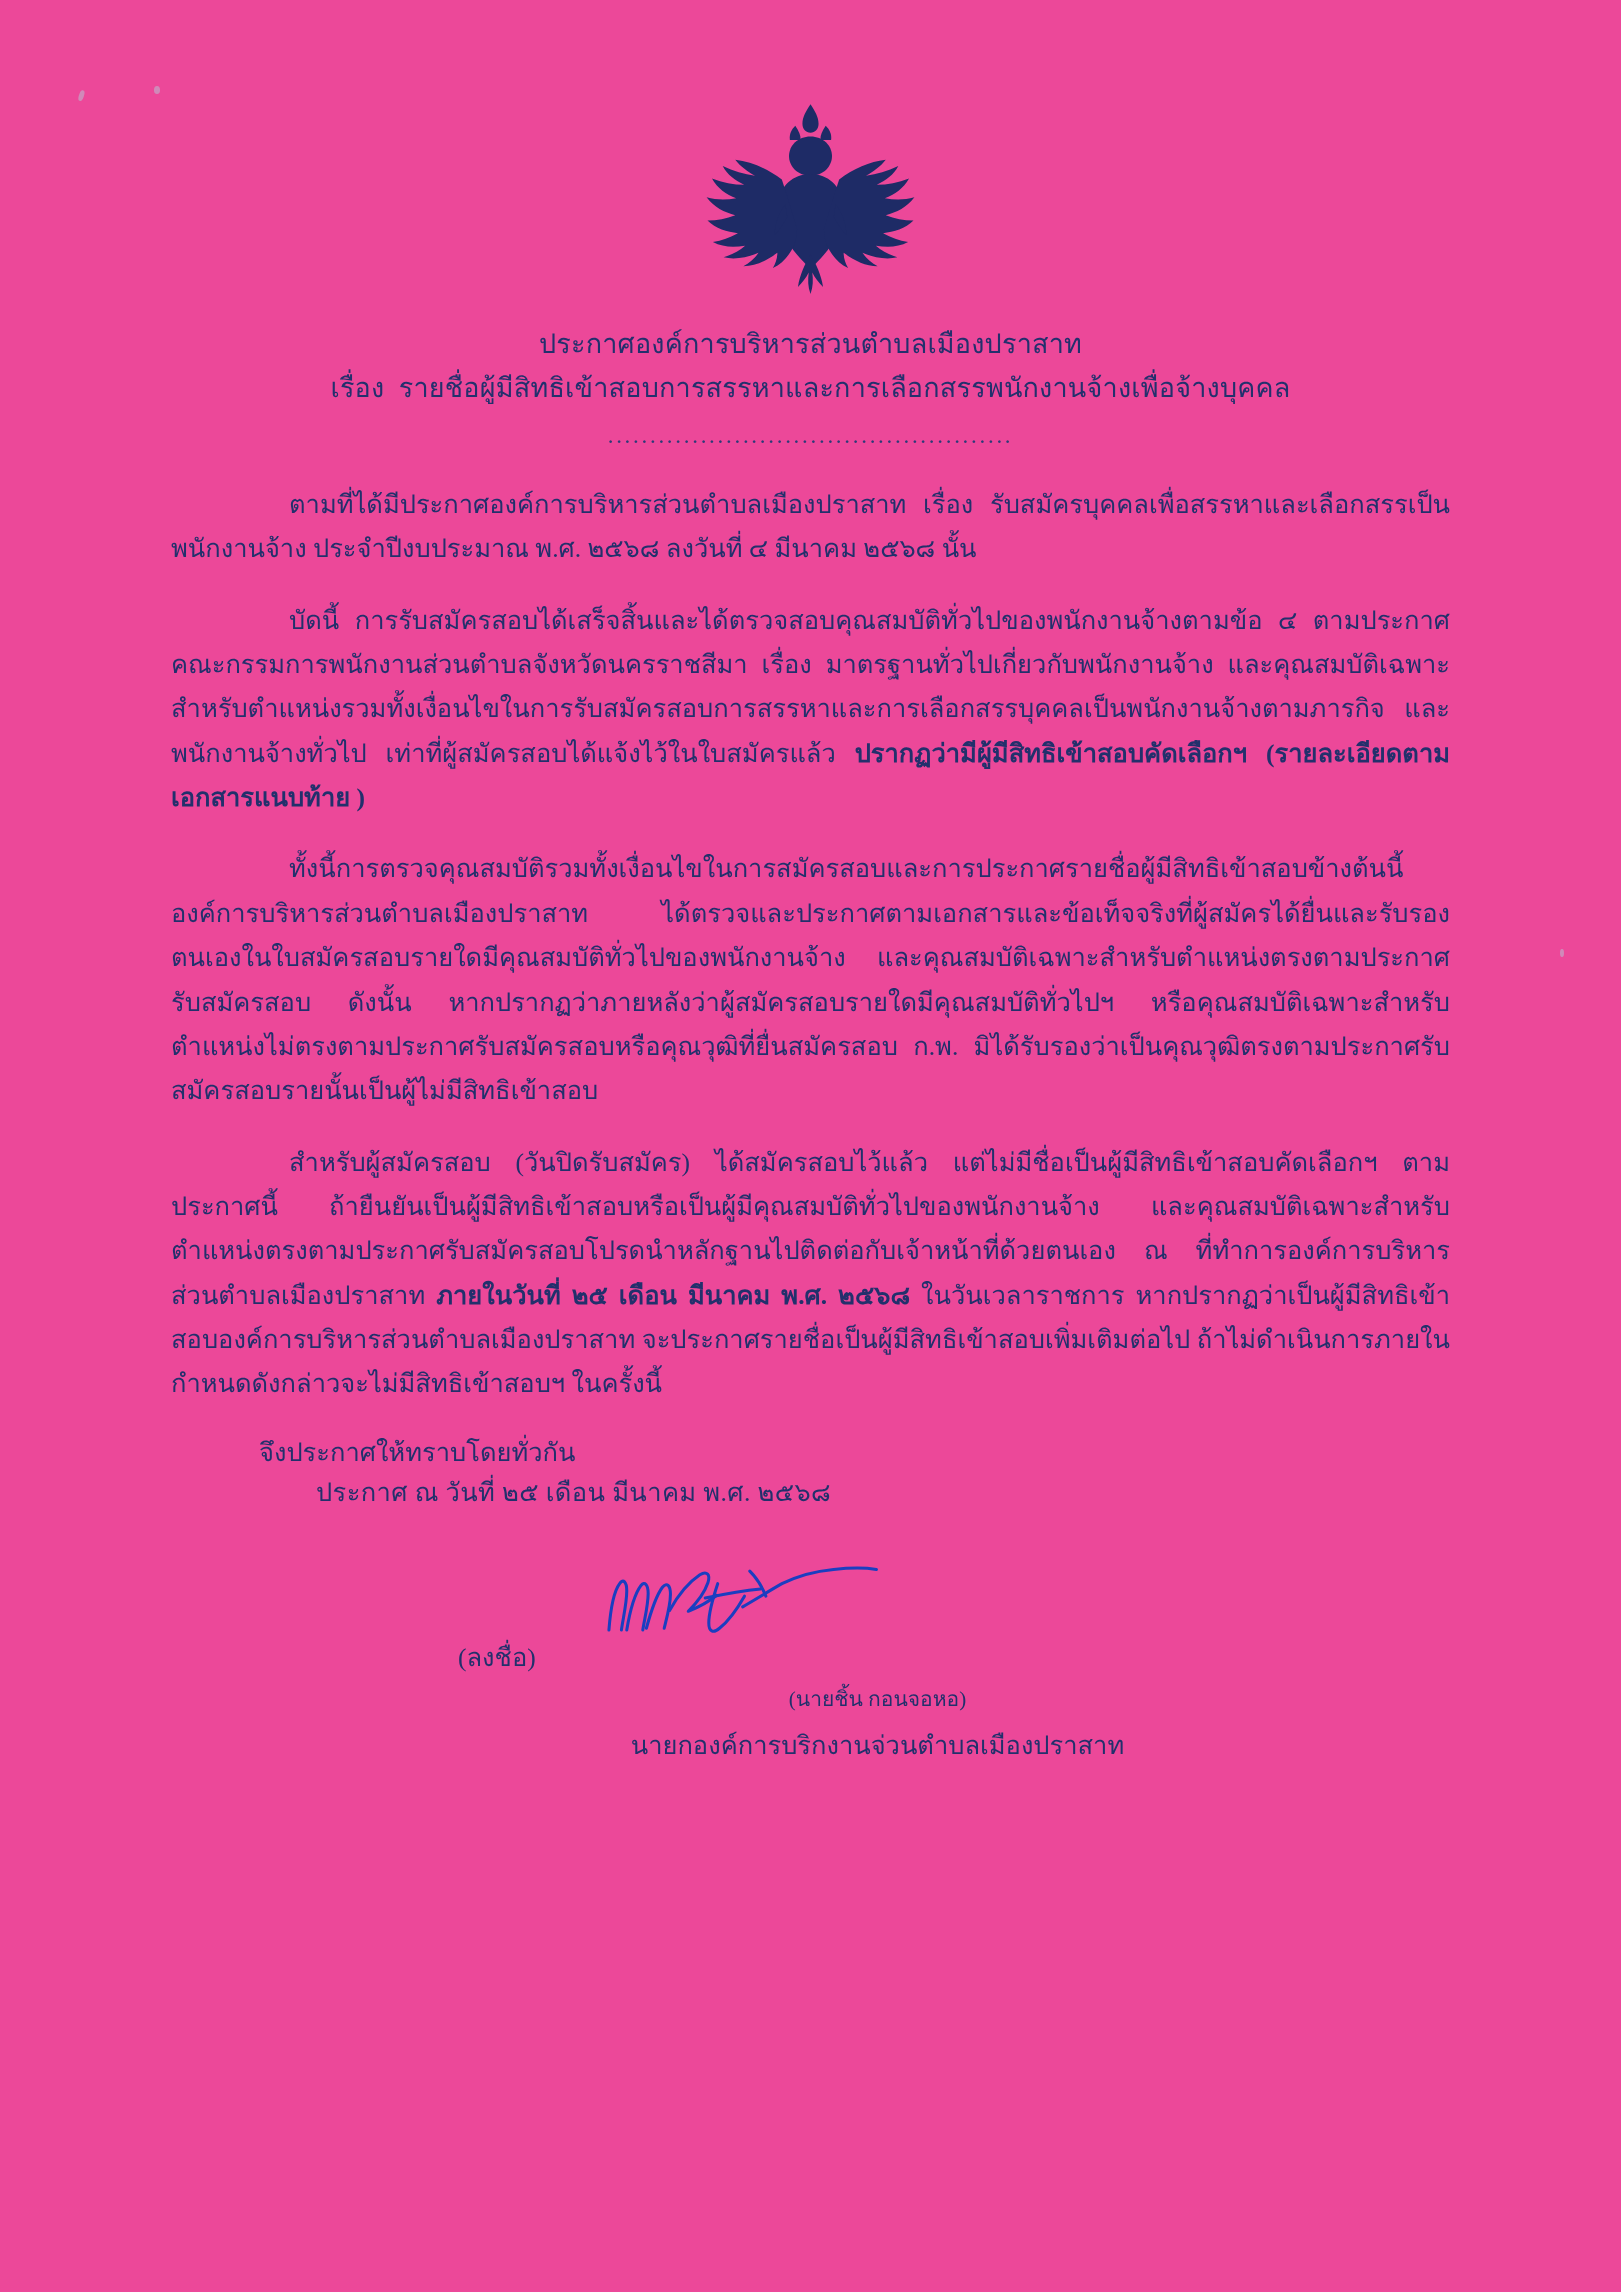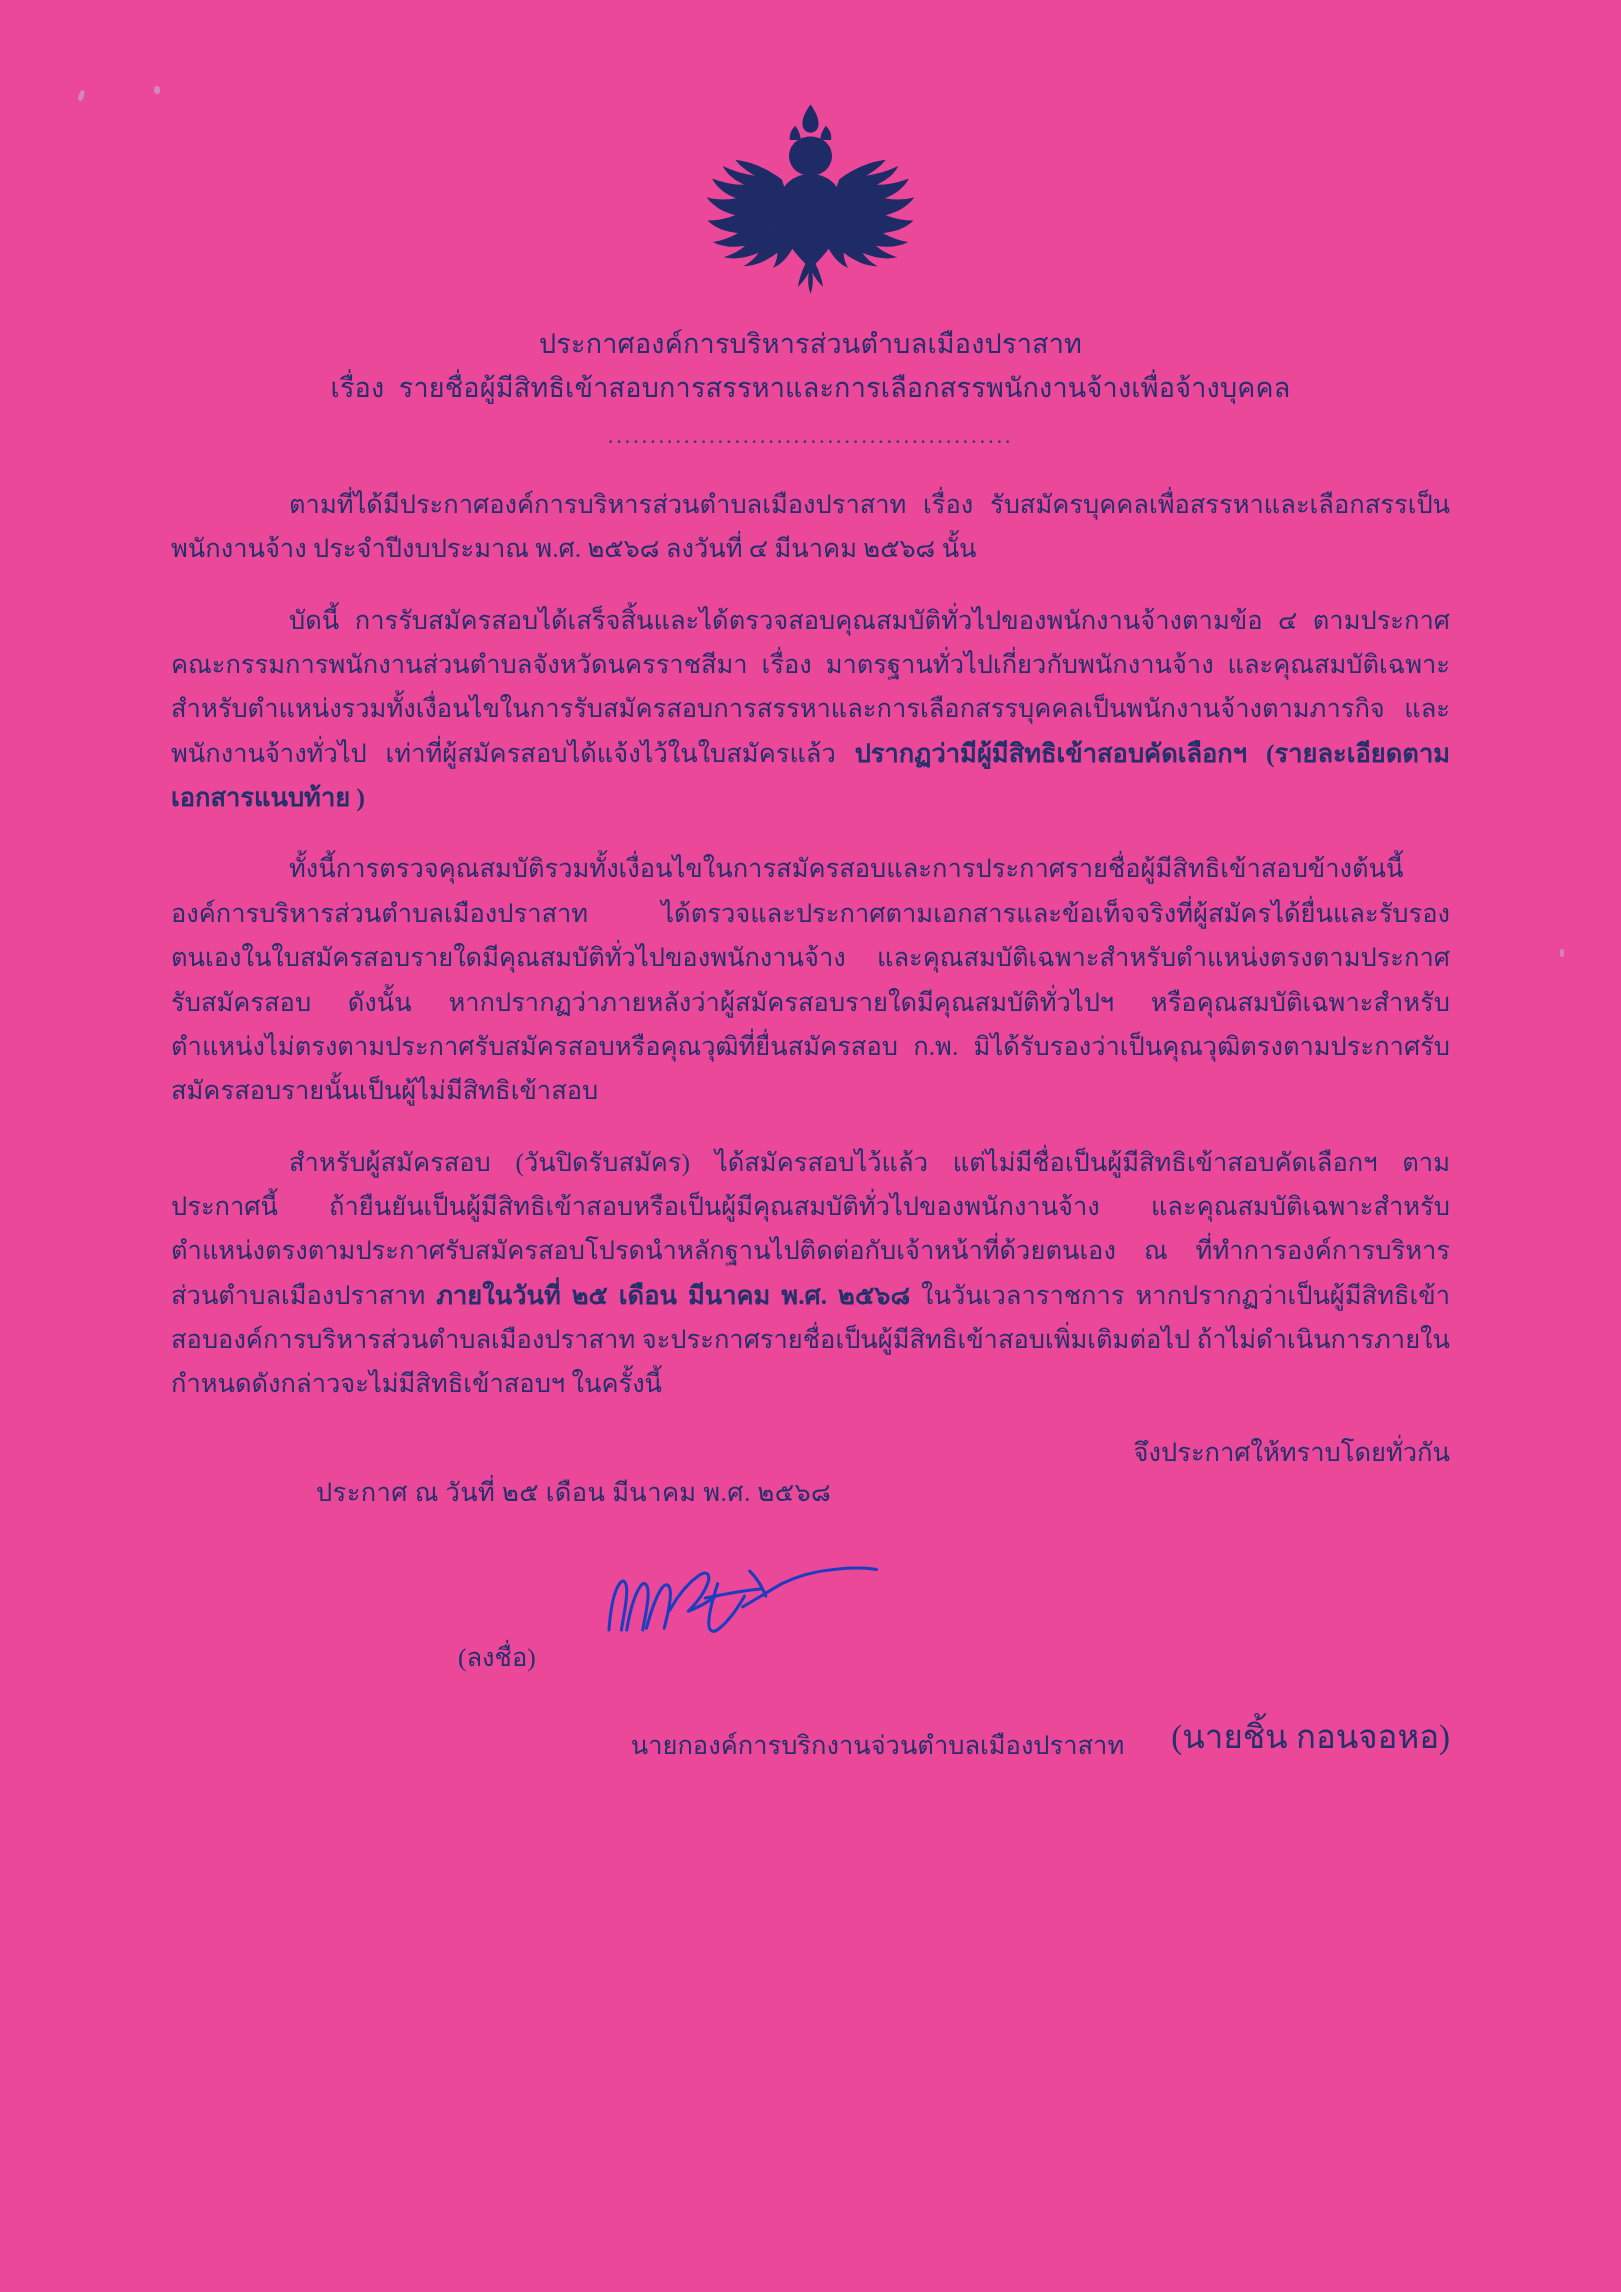--- a/index.html
+++ b/index.html
@@ -89,21 +89,21 @@
   .para:first-child { margin-top: 34px; }
   .indent { display: inline-block; width: 118px; }
   .b { font-weight: bold; }
 
   .closing {
     margin: 0 auto;
     width: 1279px;
     font-size: 25.5px;
     color: #22306c;
   }
-  .closing .l1 { margin-top: 22px; padding-left: 88px; text-align: right; }
+  .closing .l1 { margin-top: 22px; padding-left: 88px; }
   .closing .l2 { padding-left: 145px; letter-spacing: 0.4px; }
 
   
   .sign-area {
     position: relative;
     margin: 0 auto;
     width: 1279px;
     height: 269px;
   }
   .sign-label {
@@ -118,24 +118,23 @@
     left: 421px;
     top: 36px;
     width: 296px;
     height: 107px;
   }
   .sign-name {
     position: absolute;
     left: 0;
     top: 170px;
     width: 1279px;
-    text-align: right;
-    font-size: 33px;
-    color: #22306c;
-    margin-top: 28px;
+    text-align: center;
+    font-size: 21px;
+    color: #22306c;
   }
   .sign-name .nm { padding-left: 134px; }
   .sign-role {
     position: absolute;
     left: 0;
     top: 213px;
     width: 1279px;
     text-align: center;
     font-size: 25.5px;
     color: #22306c;

